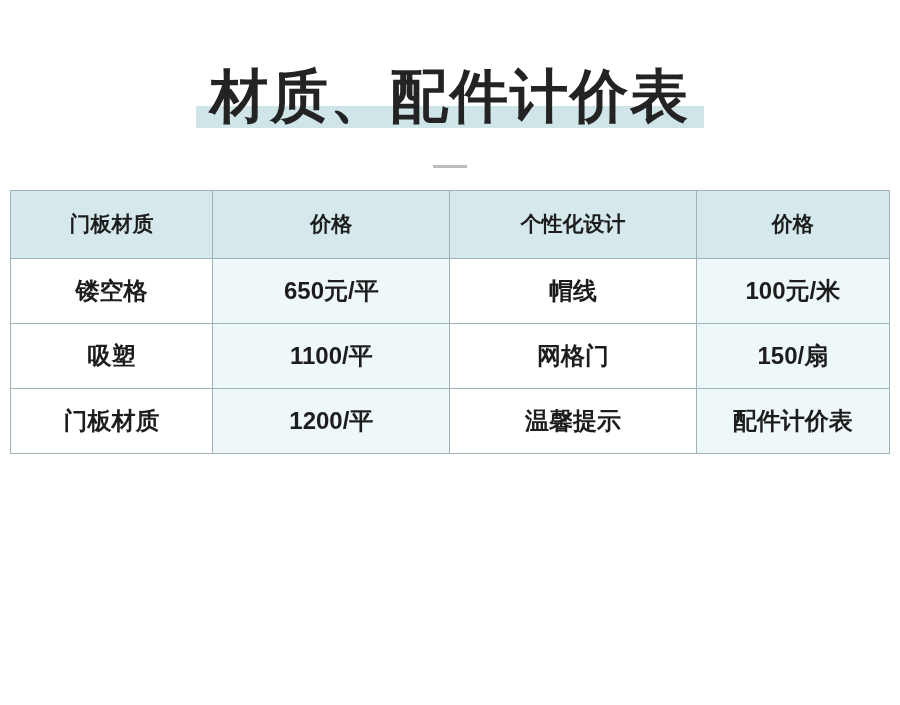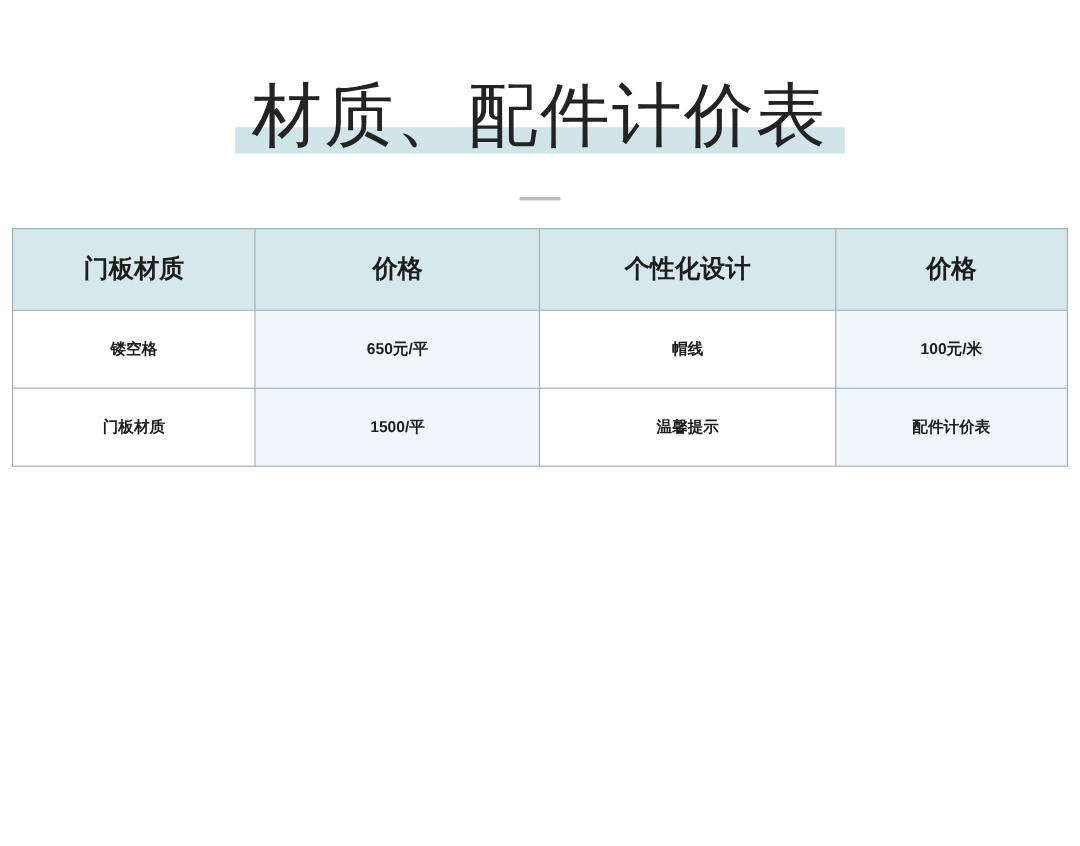--- a/index.html
+++ b/index.html
@@ -21,21 +21,21 @@
     box-sizing: border-box;
   }
   .title-wrap {
     padding-top: 62px;
     text-align: center;
   }
   .title {
     display: inline-block;
     position: relative;
     font-family: "DejaVu Sans", sans-serif;
-    font-weight: normal;
+    font-weight: bold;
     font-size: 58px;
     letter-spacing: 2px;
     color: #232323;
     line-height: 1.2;
     padding: 0 8px;
   }
   .title .hl {
     position: absolute;
     left: -6px;
     right: -6px;
@@ -65,21 +65,21 @@
   table.price-table {
     width: 880px;
     border-collapse: collapse;
     table-layout: fixed;
   }
   table.price-table td,
   table.price-table th {
     border: 1px solid #9fb3b6;
     text-align: center;
     vertical-align: middle;
-    font-size: 13px;
+    font-size: 24px;
     font-weight: bold;
     color: #1d1d1d;
     padding: 6px 4px;
     height: 65px;
     box-sizing: border-box;
   }
   table.price-table thead th {
     background: #d5e8ec;
     font-size: 21px;
     height: 68px;
@@ -138,22 +138,28 @@
         </tr>
       </thead>
       <tbody>
         <tr>
           <td class="col-mat">镂空格</td>
           <td class="col-price1">650元/平</td>
           <td class="col-design">帽线</td>
           <td class="col-price2">100元/米</td>
         </tr>
         <tr>
+          <td class="col-mat">吸塑</td>
+          <td class="col-price1">1100/平</td>
+          <td class="col-design">网格门</td>
+          <td class="col-price2">150/扇</td>
+        </tr>
+        <tr>
           <td class="col-mat">门板材质</td>
-          <td class="col-price1">1500/平</td>
+          <td class="col-price1">1200/平</td>
           <td class="col-design">温馨提示</td>
           <td class="col-price2">配件计价表</td>
         </tr>
       </tbody>
     </table>
   </div>
 
 </div>
 
 </body></html>

